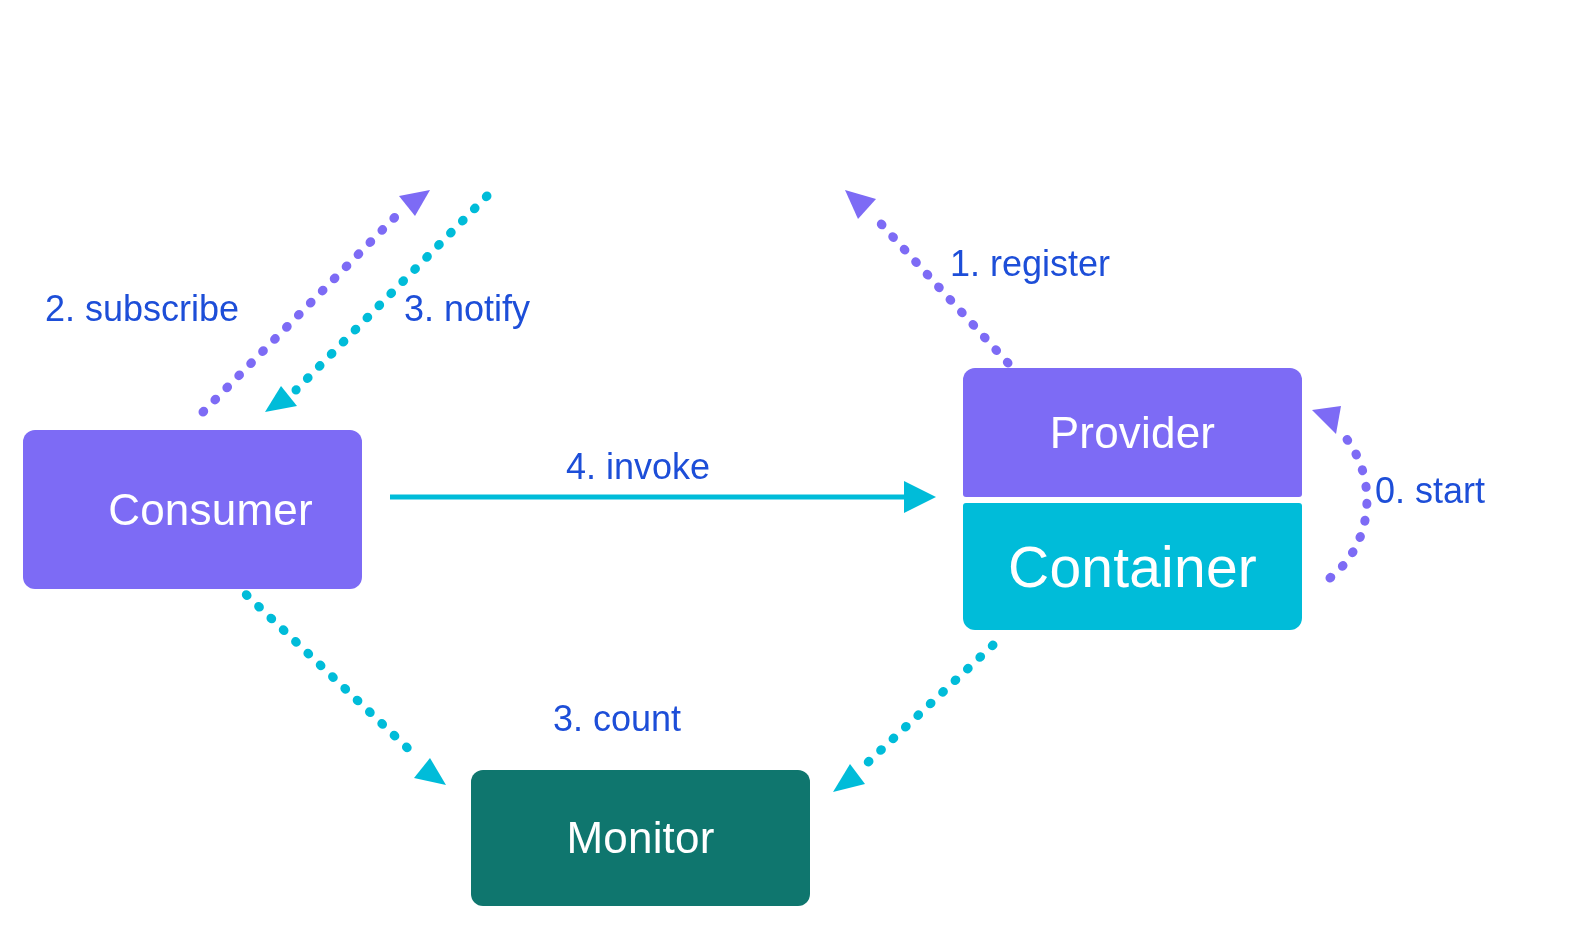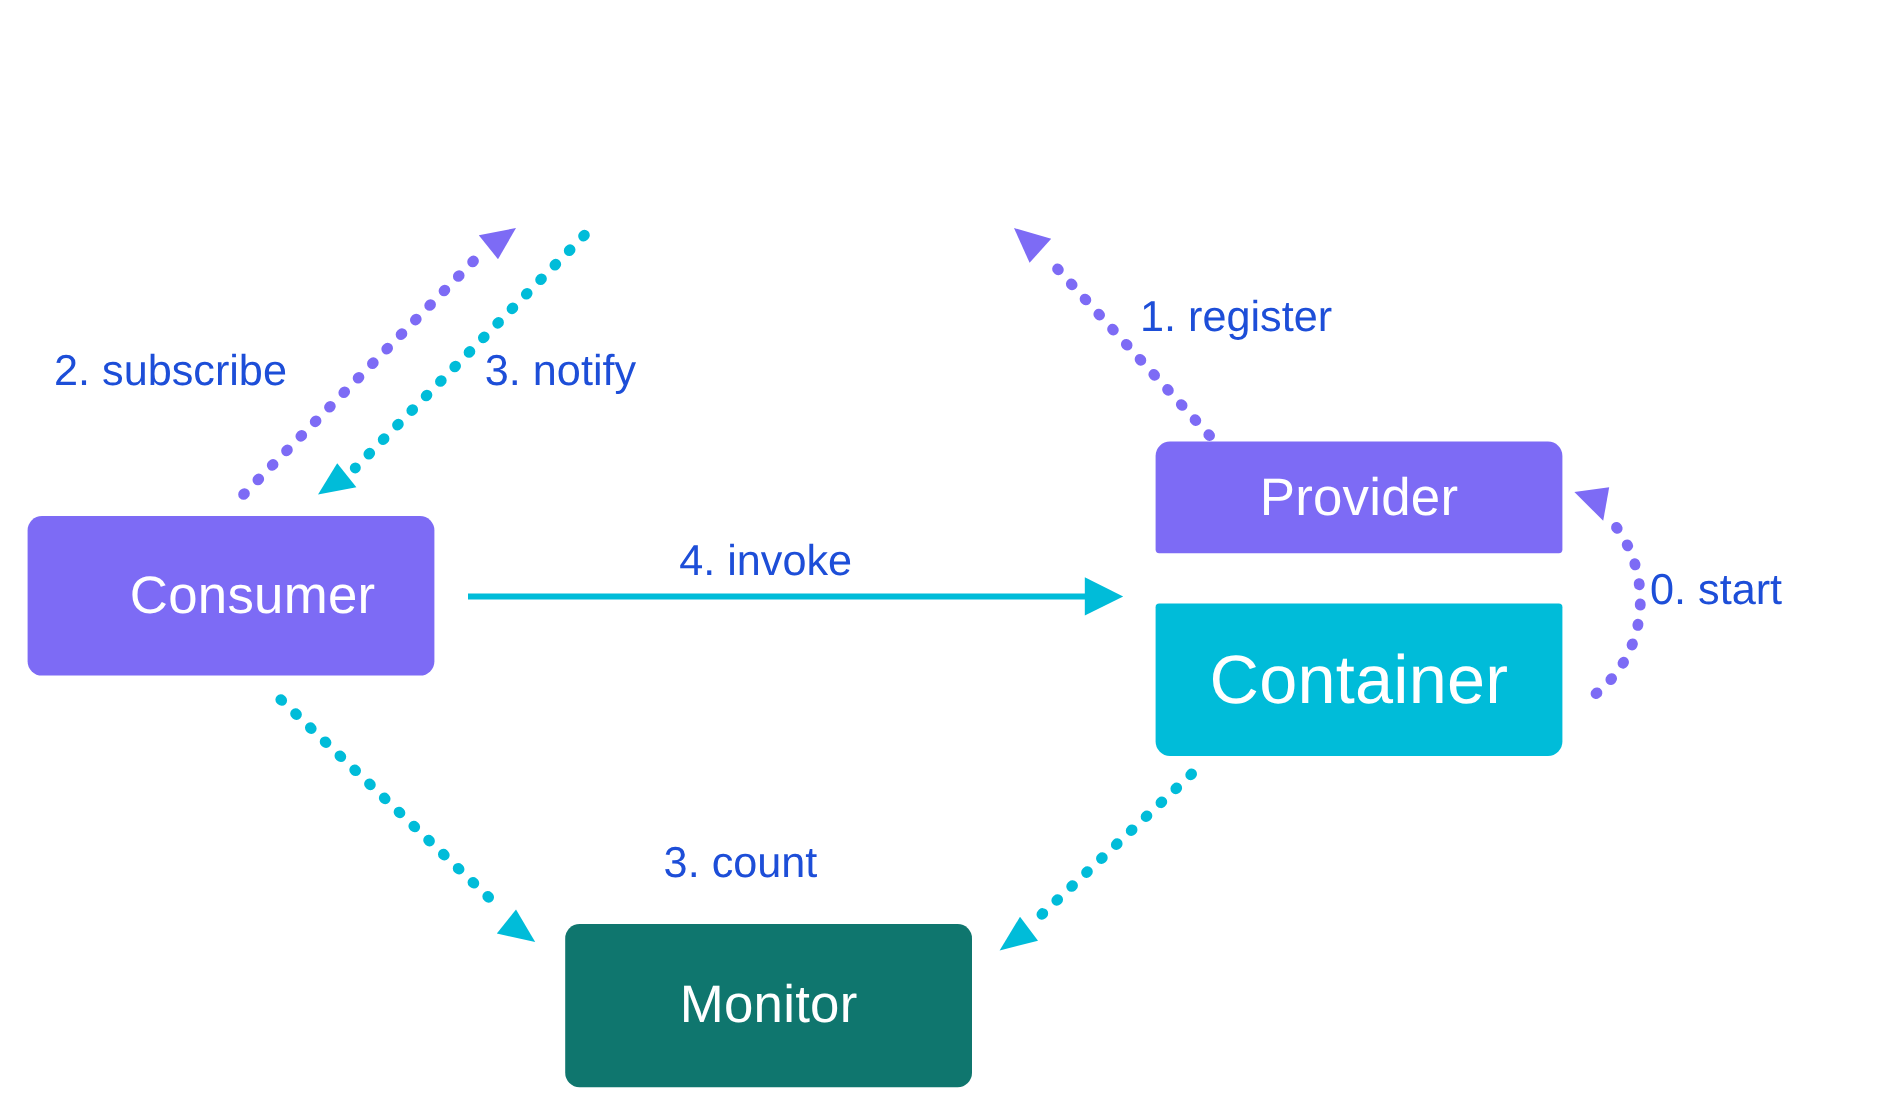--- a/index.html
+++ b/index.html
@@ -32,29 +32,29 @@
   }
   .node-registry {
     left: 471px; top: 44px;
     width: 338px; height: 135px;
     background: #00bcd9;
     border-radius: 12px;
     font-size: 44px;
   }
   .node-consumer {
     left: 23px; top: 430px;
-    width: 339px; height: 133px;
+    width: 339px; height: 159px;
     background: #7d6bf5;
     border-radius: 12px;
     font-size: 44px;
     padding-left: 36px;
   }
   .node-provider {
     left: 963px; top: 368px;
-    width: 339px; height: 93px;
+    width: 339px; height: 129px;
     background: #7d6bf5;
     border-radius: 12px 12px 3px 3px;
     font-size: 44px;
   }
   .node-container {
     left: 963px; top: 503px;
     width: 339px; height: 127px;
     background: #00bcd9;
     border-radius: 3px 3px 12px 12px;
     font-size: 57px;

